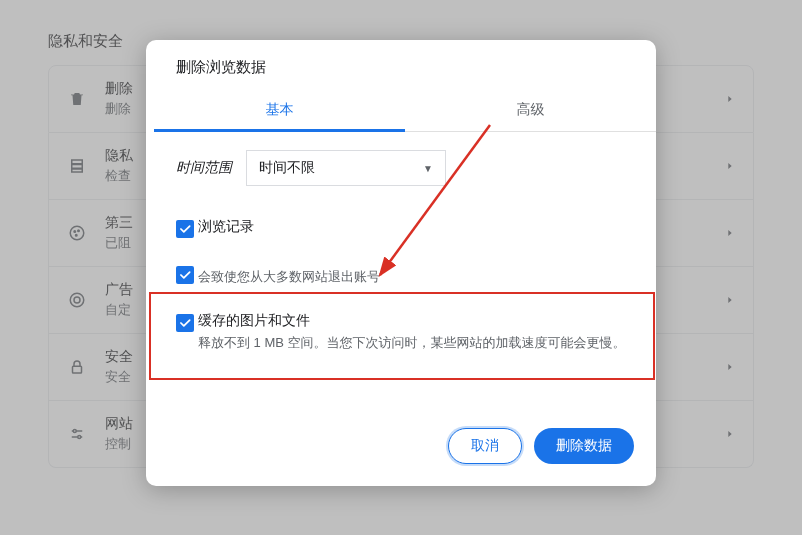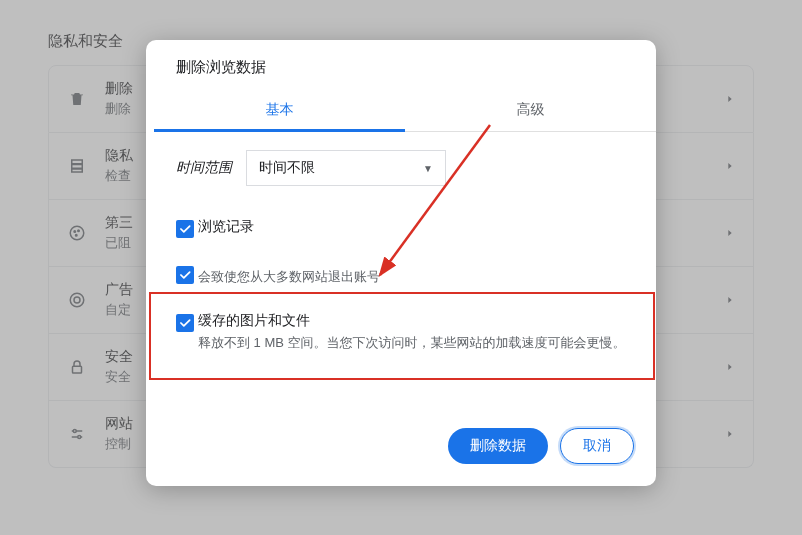--- a/index.html
+++ b/index.html
@@ -313,22 +313,22 @@
               </svg>
             </div>
             <div class="check-texts">
               <div class="ct-title">缓存的图片和文件</div>
               <div class="ct-sub">释放不到 1 MB 空间。当您下次访问时，某些网站的加载速度可能会更慢。</div>
             </div>
           </div>
         </div>
     </div>
     <div class="buttons">
+      <button class="btn btn-cancel">取消</button>
       <button class="btn btn-primary">删除数据</button>
-      <button class="btn btn-cancel">取消</button>
     </div>
   </div>
 </div>
 
 <div class="annot-box" style="left:149px; top:292px; width:506px; height:88px;"></div>
 
 <svg class="annot-arrow" style="left:350px; top:115px; width:160px; height:180px;">
   <defs>
     <marker id="ah" markerWidth="10" markerHeight="10" refX="7" refY="3" orient="auto">
       <path d="M0,0 L8,3 L0,6 Z" fill="#d93025"></path>

